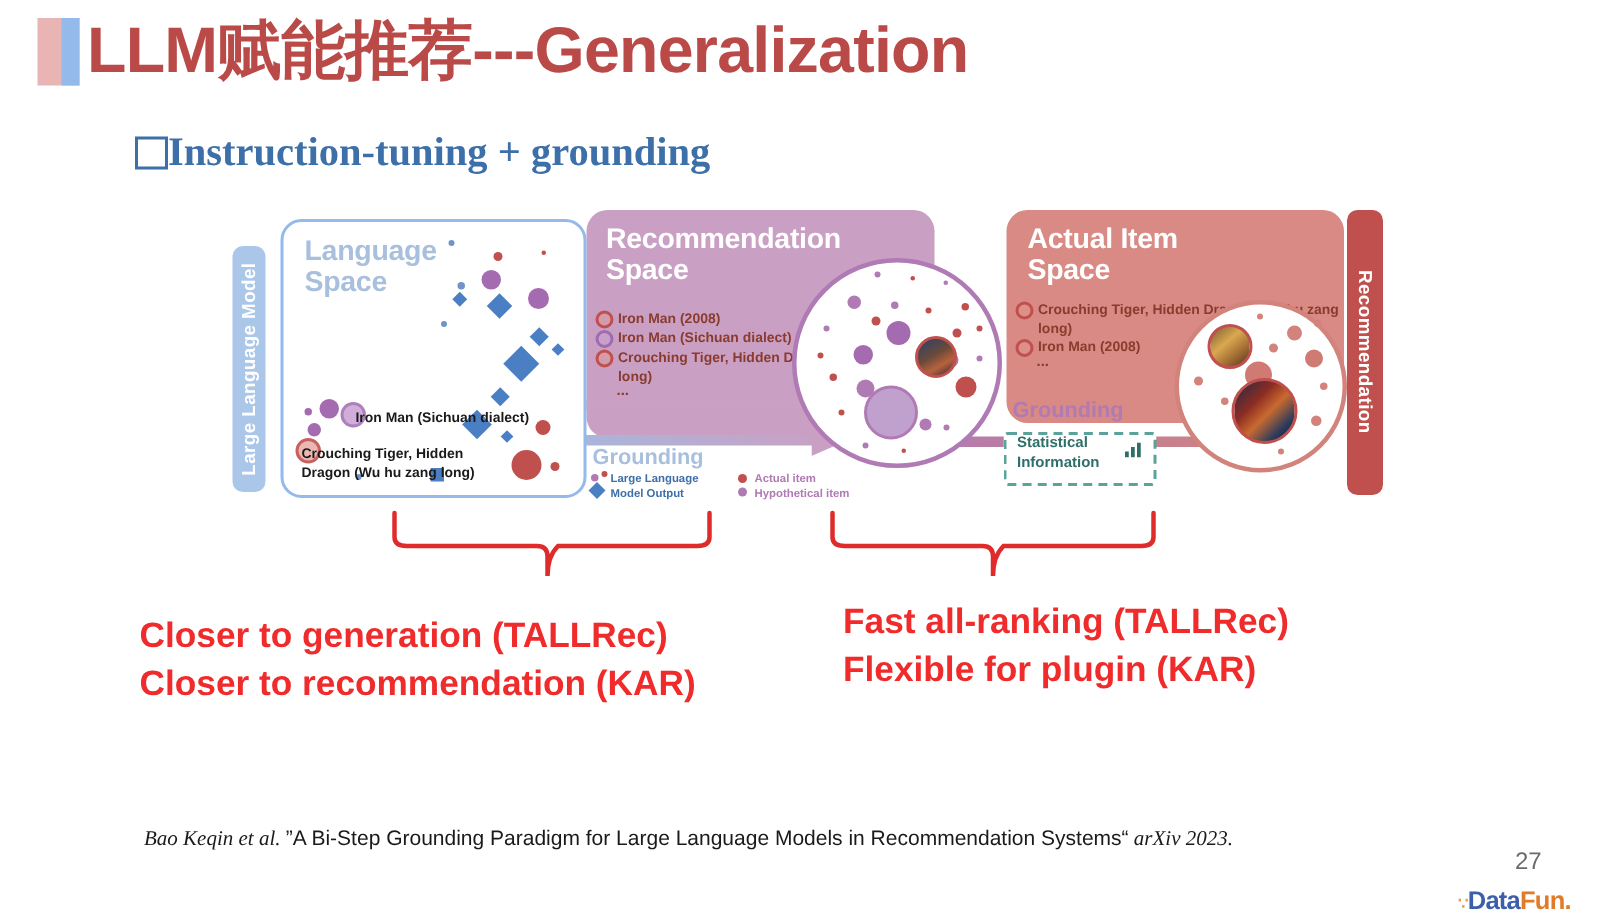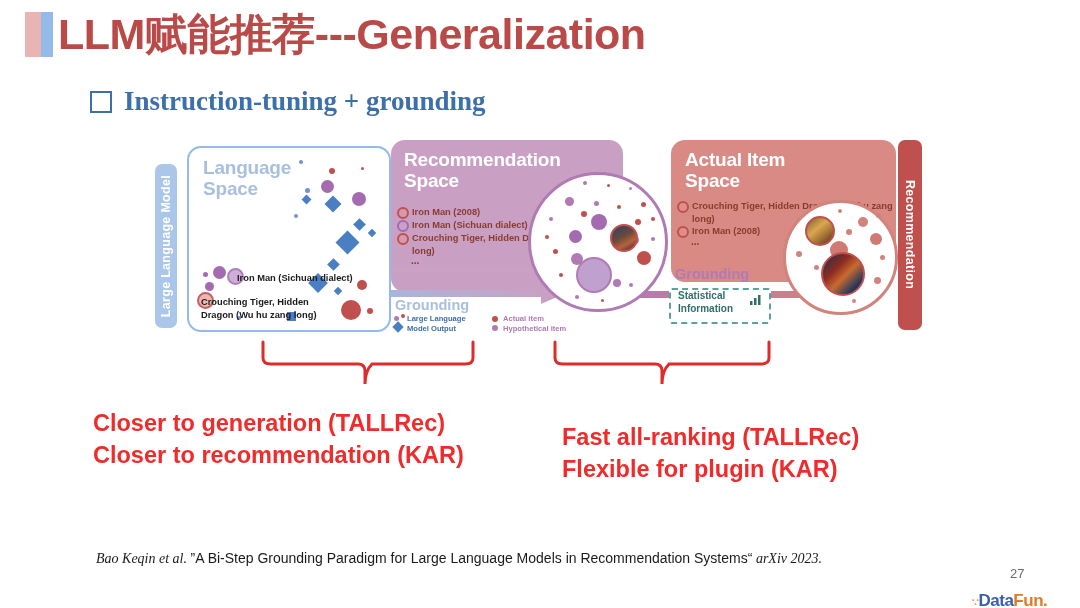--- a/index.html
+++ b/index.html
@@ -7,21 +7,21 @@
        font-family:"Liberation Sans",sans-serif;overflow:hidden;position:relative;}
 
   
   #slide-title-bar{position:absolute;left:25px;top:12px;width:28px;height:45px;
       background:#e8b4b4;}
   #slide-title-bar-accent{position:absolute;left:41px;top:12px;width:12px;height:45px;
       background:#93baea;}
   #slide-title{position:absolute;left:58px;top:12px;font-size:43px;font-weight:bold;
       color:#b94a48;letter-spacing:-0.5px;white-space:nowrap;line-height:45px;}
 
-  #bullet-row{position:absolute;left:90px;top:86px;display:flex;align-items:center;gap:12px;}
+  #bullet-row{position:absolute;left:90px;top:86px;display:flex;align-items:center;}
   #bullet-box{width:18px;height:18px;border:2.5px solid #3d6fa8;}
   #bullet-text{font-family:"Liberation Serif",serif;font-size:27px;font-weight:bold;
       color:#3d6fa8;white-space:nowrap;}
 
   
   #diagram{position:absolute;left:155px;top:136px;width:765px;height:200px;}
 
   .vbar{position:absolute;border-radius:7px;display:flex;align-items:center;
         justify-content:center;}
   .vbar span{writing-mode:vertical-rl;font-size:12.5px;font-weight:bold;color:#fff;
@@ -125,31 +125,31 @@
   #poster-a2{left:666px;top:116px;width:44px;height:44px;border:2.5px solid #c0504d;
       background:linear-gradient(135deg,#1c2a4a 0%,#8d2d22 35%,#c96a2f 55%,#2a3a5c 80%,#141b2e 100%);}
 
   
   #brackets{position:absolute;left:255px;top:338px;width:550px;height:50px;}
 
   
   .redblock{position:absolute;color:#ef2b2b;font-size:23.5px;font-weight:bold;
       line-height:1.38;white-space:nowrap;}
   #red-left{left:93px;top:407px;}
-  #red-right{left:562px;top:421px;}
+  #red-right{left:562px;top:398px;}
 
   
   #footer{position:absolute;left:96px;top:548px;width:800px;font-size:14px;
       color:#1a1a1a;line-height:1.5;}
   #footer .it{font-family:"Liberation Serif",serif;font-style:italic;}
   #logo{position:absolute;left:972px;top:579px;font-size:17px;font-weight:bold;
       color:#e07b28;letter-spacing:-0.5px;margin-top:12px;}
   #logo .blue{color:#3b5fa8;}
   #logo .dots{color:#e8a24a;font-size:11px;}
-  #pagenum{position:absolute;left:1010px;top:566px;font-size:13px;color:#6b6b6b;}
+  #pagenum{position:absolute;left:1010px;top:566px;font-size:16px;color:#6b6b6b;}
 </style>
 </head>
 <body>
 
 <div id="slide-title-bar"></div>
 <div id="slide-title-bar-accent"></div>
 <div id="slide-title">LLM赋能推荐---Generalization</div>
 
 <div id="bullet-row">
   <div id="bullet-box"></div>

